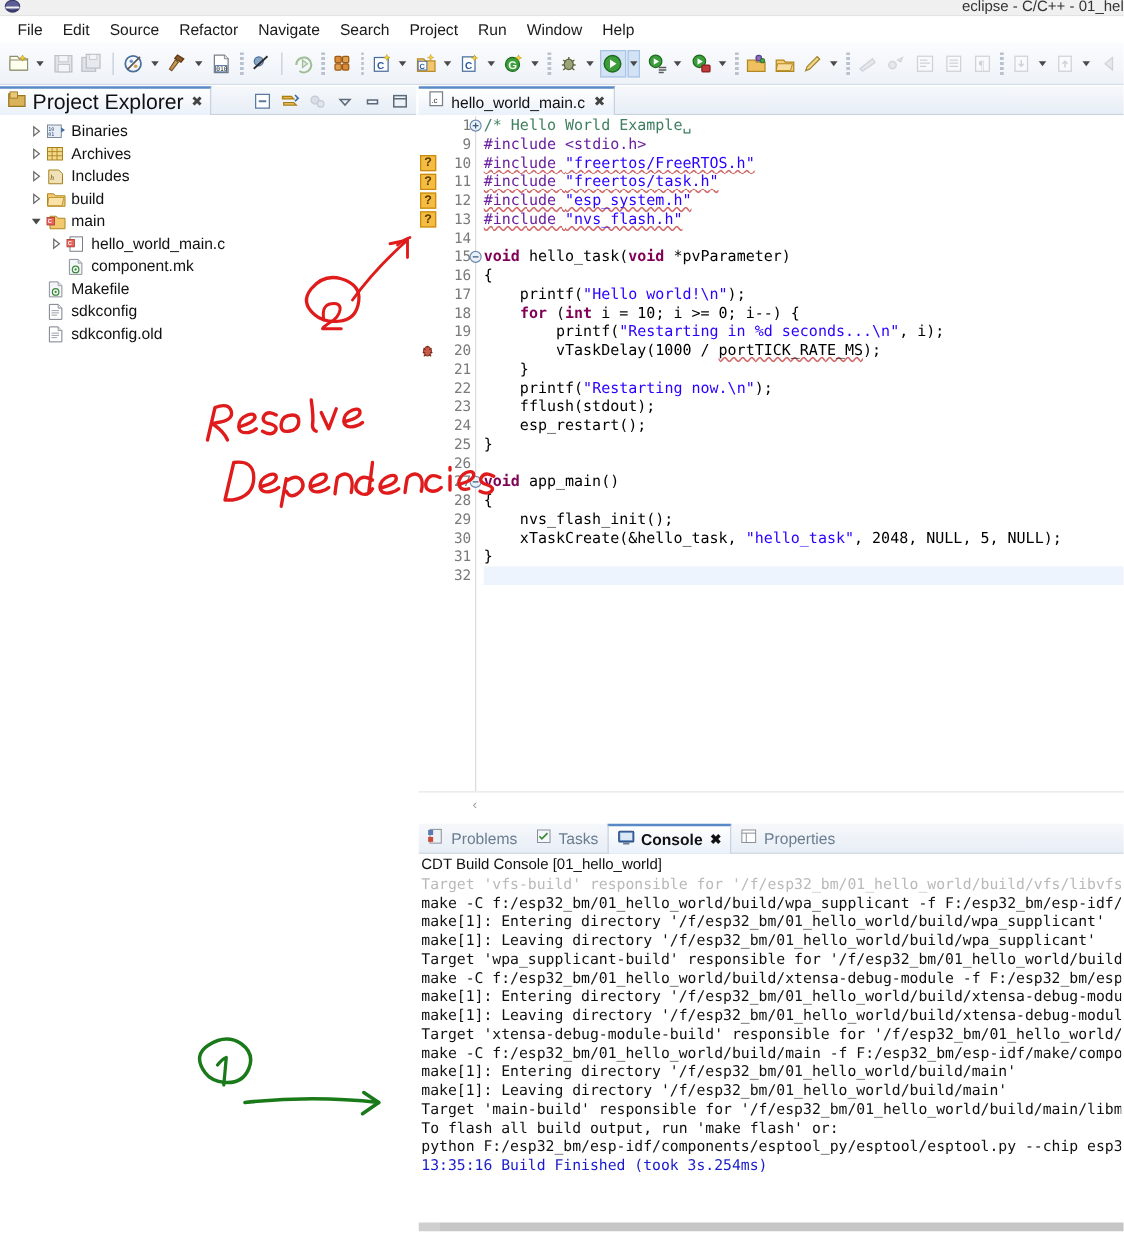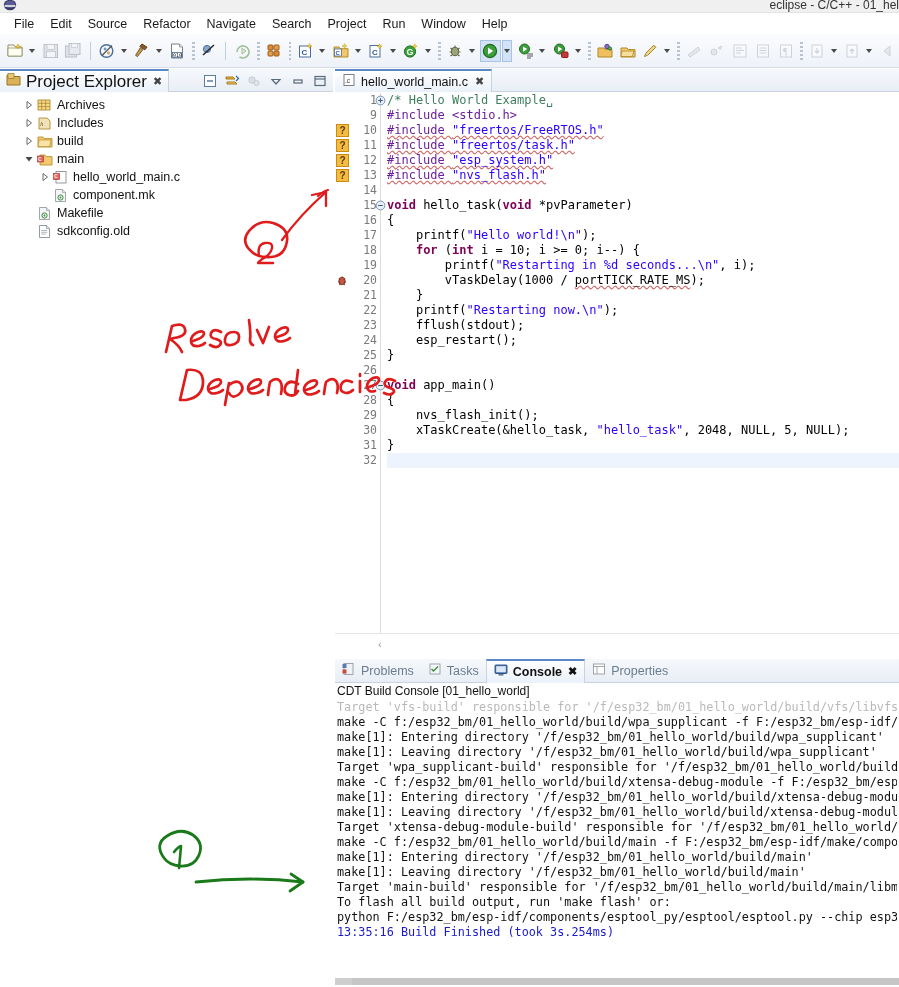--- a/index.html
+++ b/index.html
@@ -562,20 +562,36 @@
     </div>
     <div class="pe-tree" id="pe-tree">
         <div class="tree-row" style="padding-left: 22px;">
           <span class="twisty">
             <svg width="10" height="10" viewBox="0 0 10 10">
               <path d="M3 1.5v7L7.5 5z" fill="none" stroke="#6a6a6a" stroke-width="1"></path>
             </svg>
           </span>
           <span class="ticon">
             <svg width="16" height="15" viewBox="0 0 16 15">
+              <rect x="1" y="2" width="11" height="10" fill="#e8eef6" stroke="#6a7a90" stroke-width="0.7"></rect>
+              <text x="1.6" y="7" font-size="4" font-family="DejaVu Sans Mono, monospace" fill="#2a4a7a">10</text>
+              <text x="1.6" y="11" font-size="4" font-family="DejaVu Sans Mono, monospace" fill="#2a4a7a">01</text>
+              <path d="M12 4l3 2-3 2z" fill="#3a6a9e"></path>
+            </svg>
+          </span>
+          <span class="tlabel">Binaries</span>
+        </div>
+        <div class="tree-row" style="padding-left: 22px;">
+          <span class="twisty">
+            <svg width="10" height="10" viewBox="0 0 10 10">
+              <path d="M3 1.5v7L7.5 5z" fill="none" stroke="#6a6a6a" stroke-width="1"></path>
+            </svg>
+          </span>
+          <span class="ticon">
+            <svg width="16" height="15" viewBox="0 0 16 15">
               <rect x="1" y="2" width="12" height="10" fill="#f5d98a" stroke="#a8811f" stroke-width="0.8"></rect>
               <path d="M1 5.3h12M1 8.6h12M4.7 2v10M8.6 2v10" stroke="#a8811f" stroke-width="0.7"></path>
             </svg>
           </span>
           <span class="tlabel">Archives</span>
         </div>
         <div class="tree-row" style="padding-left: 22px;">
           <span class="twisty">
             <svg width="10" height="10" viewBox="0 0 10 10">
               <path d="M3 1.5v7L7.5 5z" fill="none" stroke="#6a6a6a" stroke-width="1"></path>
@@ -649,20 +665,31 @@
           <span class="twisty"></span>
           <span class="ticon">
             <svg width="16" height="15" viewBox="0 0 16 15">
               <path d="M2.5 1.5h7l3 3v9h-10z" fill="#f3f5f7" stroke="#8a9099" stroke-width="0.8"></path>
               <path d="M9.5 1.5v3h3" fill="#dfe4ea" stroke="#8a9099" stroke-width="0.6"></path>
               <circle cx="7.5" cy="9.5" r="2.6" fill="none" stroke="#3a8a3a" stroke-width="1"></circle>
               <circle cx="7.5" cy="9.5" r="0.9" fill="#3a8a3a"></circle>
             </svg>
           </span>
           <span class="tlabel">Makefile</span>
+        </div>
+        <div class="tree-row" style="padding-left: 22px;">
+          <span class="twisty"></span>
+          <span class="ticon">
+            <svg width="16" height="15" viewBox="0 0 16 15">
+              <path d="M2.5 1.5h7l3 3v9h-10z" fill="#ffffff" stroke="#7a8089" stroke-width="0.8"></path>
+              <path d="M9.5 1.5v3h3" fill="#e2e6ea" stroke="#7a8089" stroke-width="0.6"></path>
+              <path d="M4.2 6.5h6M4.2 8.3h6M4.2 10.1h4.5" stroke="#9aa3ad" stroke-width="0.8"></path>
+            </svg>
+          </span>
+          <span class="tlabel">sdkconfig</span>
         </div>
         <div class="tree-row" style="padding-left: 22px;">
           <span class="twisty"></span>
           <span class="ticon">
             <svg width="16" height="15" viewBox="0 0 16 15">
               <path d="M2.5 1.5h7l3 3v9h-10z" fill="#ffffff" stroke="#7a8089" stroke-width="0.8"></path>
               <path d="M9.5 1.5v3h3" fill="#e2e6ea" stroke="#7a8089" stroke-width="0.6"></path>
               <path d="M4.2 6.5h6M4.2 8.3h6M4.2 10.1h4.5" stroke="#9aa3ad" stroke-width="0.8"></path>
             </svg>
           </span>

